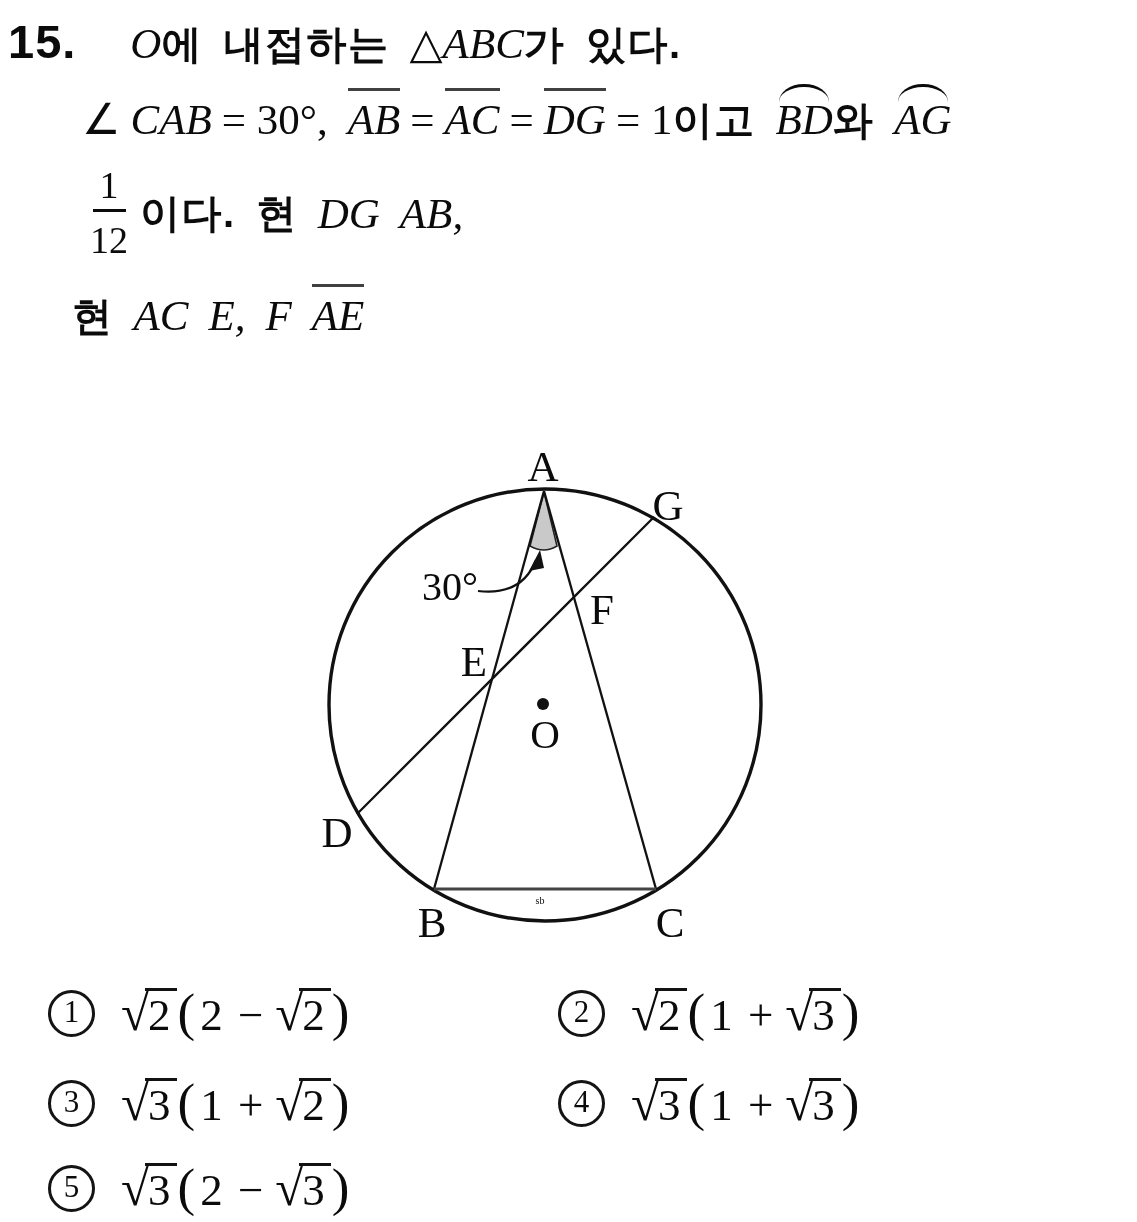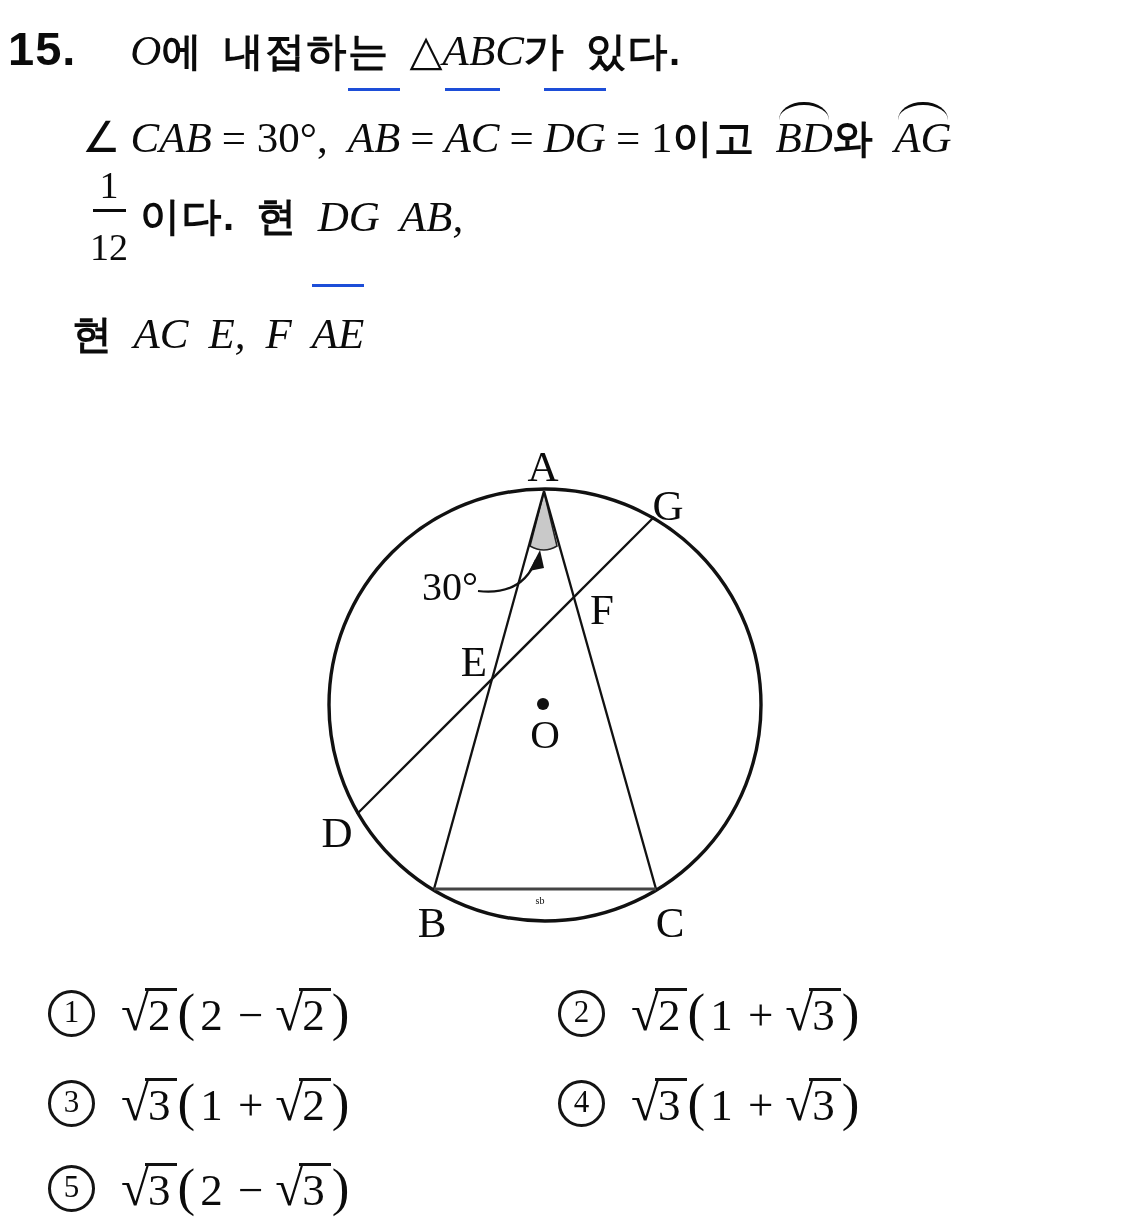--- a/index.html
+++ b/index.html
@@ -8,39 +8,39 @@
     font-family:"Liberation Sans",sans-serif;color:#0b0b0b;position:relative;
   }
   .page{position:absolute;inset:0;}
 
   
   .l{position:absolute;display:flex;align-items:baseline;white-space:nowrap;}
   .qnum{font:700 47px "Liberation Sans",sans-serif;margin-right:34px;letter-spacing:1px;}
   .k{font:700 40px "Liberation Sans",sans-serif;letter-spacing:1.5px;word-spacing:8px;}
   .mi{font:italic 400 43px "Liberation Serif",serif;}
   .mu{font:400 43px "Liberation Serif",serif;}
-  .ol{border-top:3px solid #1d4ed8;padding-top:22px;}
+  .ol{border-top:3px solid #404040;padding-top:4px;}
   .arcspan{position:relative;padding-top:4px;}
   .arcspan::before{
     content:'';position:absolute;top:-7px;left:4px;right:4px;height:15px;
     border-top:3px solid #0b0b0b;
     border-radius:50% 50% 0 0 / 100% 100% 0 0;
   }
   .g{margin-left:20px;}
   .gs{margin-left:10px;text-align:right;}
-  .l1{left:8px;top:21px;}
+  .l1{left:8px;top:14px;}
   .l2{left:82px;top:88px;}
   .l3{left:72px;top:166px;align-items:center;}
   .l4{left:72px;top:284px;}
   .l5{left:72px;top:354px;}
 
   .frac{display:inline-flex;flex-direction:column;align-items:center;
     font:400 38px "Liberation Serif",serif;margin:0 12px 0 18px;line-height:1.05;}
   .fn{display:block;border-bottom:3.5px solid #0b0b0b;padding:0 7px 3px;}
-  .fd{display:block;padding-top:16px;}
+  .fd{display:block;padding-top:9px;}
 
   
   .diagram{position:absolute;left:298px;top:438px;width:492px;height:520px;}
   .diagram text{font-family:"Liberation Serif",serif;fill:#0b0b0b;}
 
   
   .choice{position:absolute;display:flex;align-items:center;gap:26px;}
   .cnum{width:47px;height:47px;border:3px solid #141414;border-radius:50%;
     display:flex;align-items:center;justify-content:center;box-sizing:border-box;
     font:400 31px "Liberation Serif",serif;padding-bottom:2px;}

